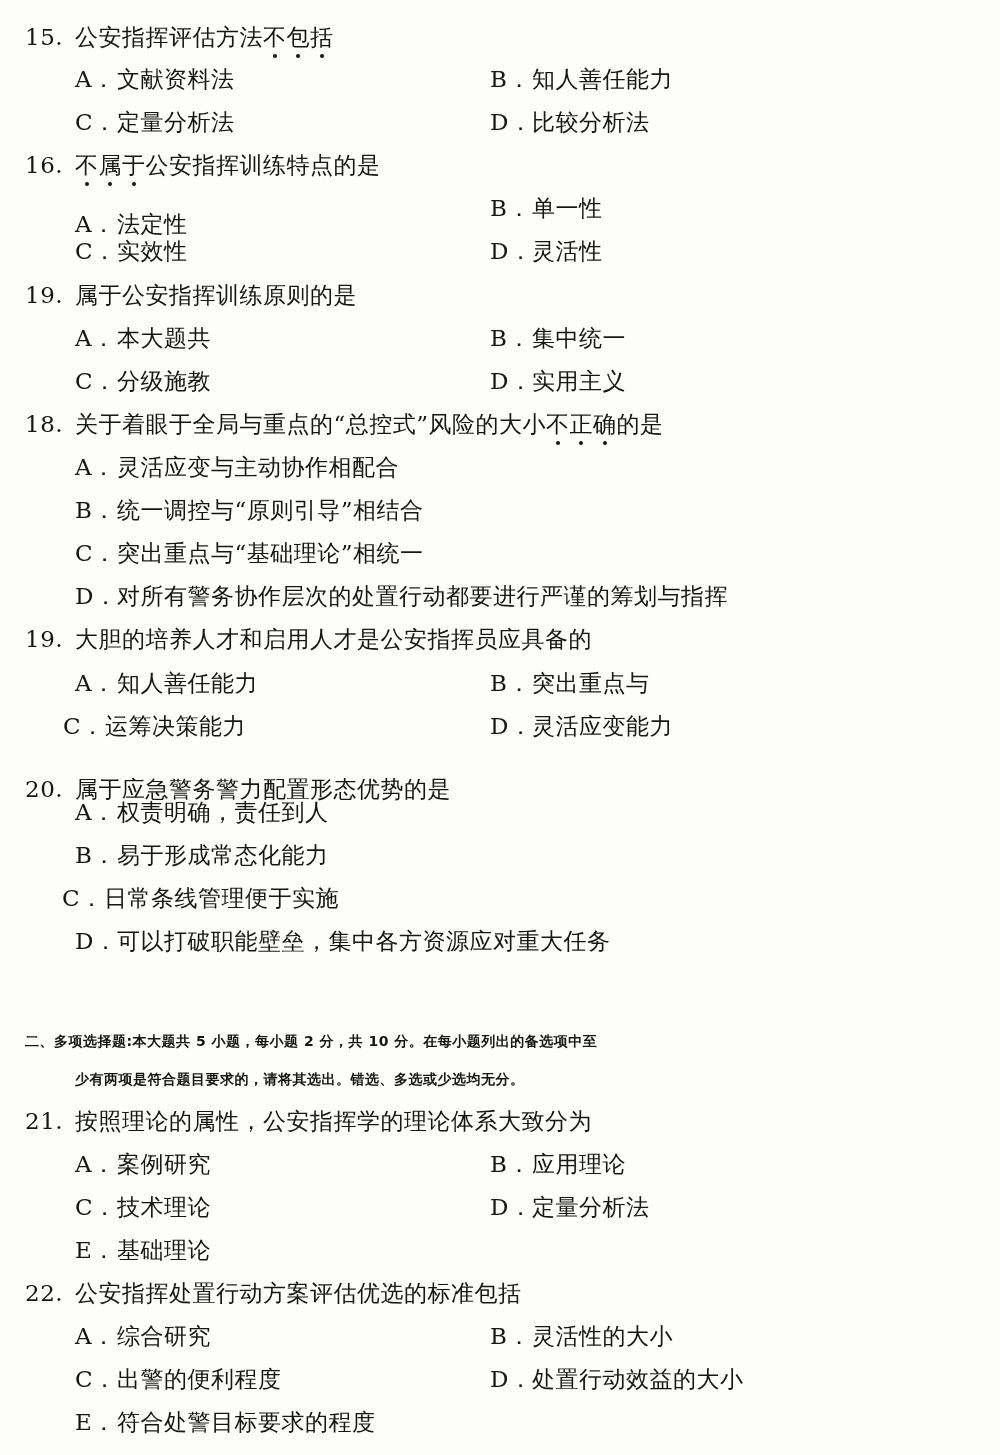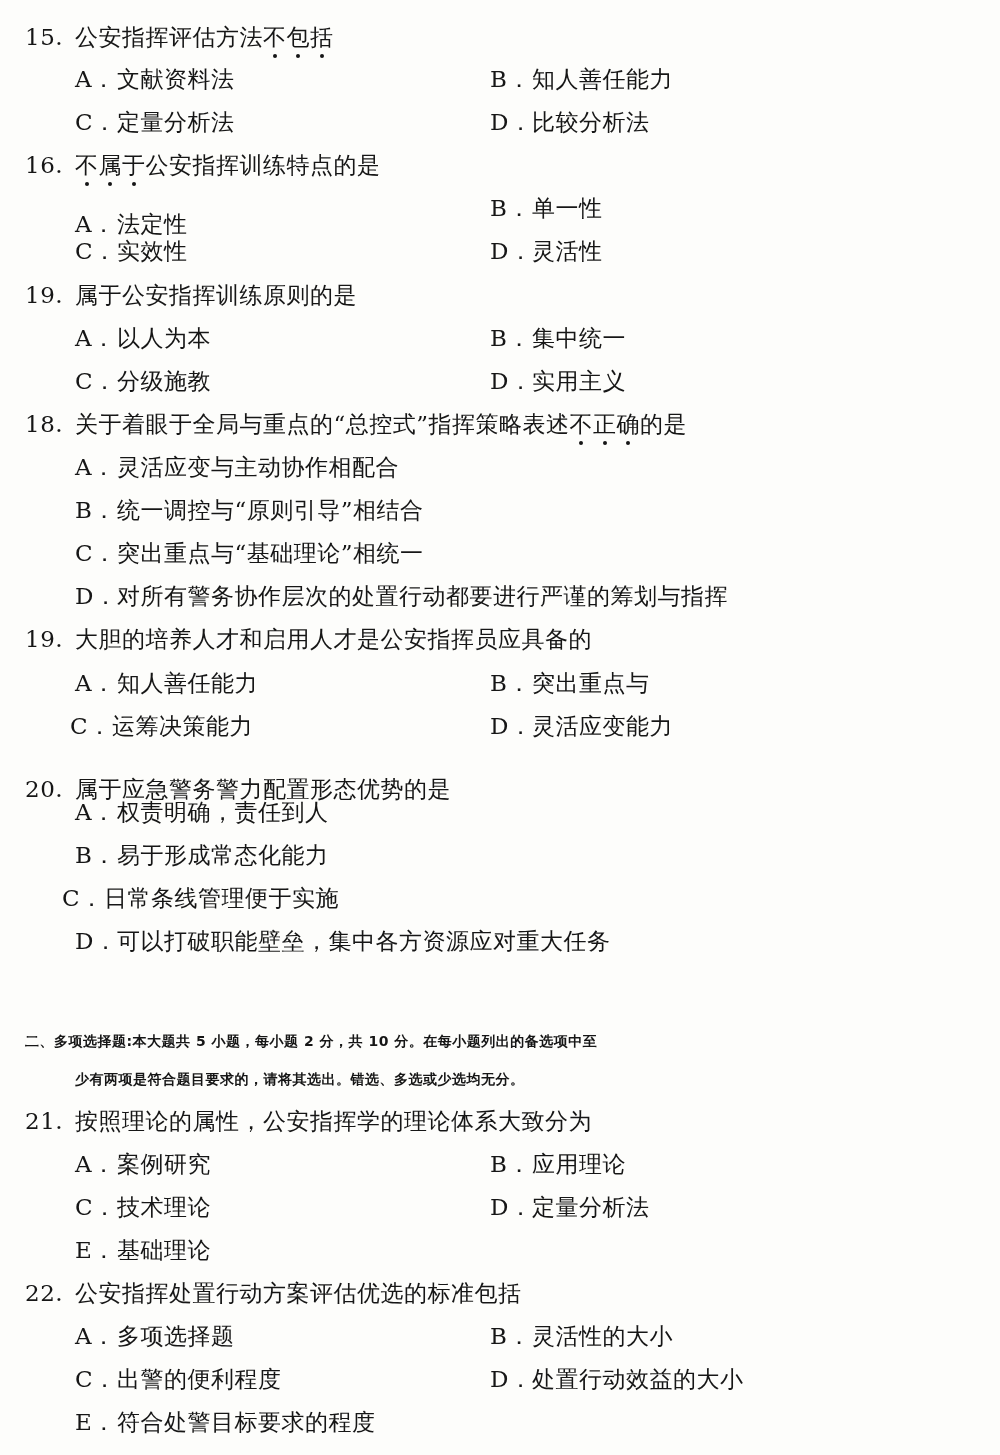--- a/index.html
+++ b/index.html
@@ -43,53 +43,53 @@
 
 <div class="line" style="left:25px;top:150px">
   <span class="qnum">16.</span><span class="em">不</span><span class="em">属</span><span class="em">于</span><span>公安指挥训练特点的是</span>
 </div>
 <div class="line" style="left:75px;top:209px"><span class="opt-letter">A．</span><span>法定性</span></div>
 <div class="line" style="left:490px;top:193px"><span class="opt-letter">B．</span><span>单一性</span></div>
 <div class="line" style="left:75px;top:236px"><span class="opt-letter">C．</span><span>实效性</span></div>
 <div class="line" style="left:490px;top:236px"><span class="opt-letter">D．</span><span>灵活性</span></div>
 
 <div class="line" style="left:25px;top:280px"><span class="qnum">19.</span><span>属于公安指挥训练原则的是</span></div>
-<div class="line" style="left:75px;top:323px"><span class="opt-letter">A．</span><span>以人为本</span></div>
+<div class="line" style="left:75px;top:323px"><span class="opt-letter">A．</span><span>本大题共</span></div>
 <div class="line" style="left:490px;top:323px"><span class="opt-letter">B．</span><span>集中统一</span></div>
 <div class="line" style="left:75px;top:366px"><span class="opt-letter">C．</span><span>分级施教</span></div>
 <div class="line" style="left:490px;top:366px"><span class="opt-letter">D．</span><span>实用主义</span></div>
 
 <div class="line" style="left:25px;top:409px">
-  <span class="qnum">18.</span><span>关于着眼于全局与重点的“总控式”指挥策略表述</span><span class="em">不</span><span class="em">正</span><span class="em">确</span><span>的是</span>
+  <span class="qnum">18.</span><span>关于着眼于全局与重点的“总控式”风险的大小</span><span class="em">不</span><span class="em">正</span><span class="em">确</span><span>的是</span>
 </div>
 <div class="line" style="left:75px;top:452px"><span class="opt-letter">A．</span><span>灵活应变与主动协作相配合</span></div>
 <div class="line" style="left:75px;top:495px"><span class="opt-letter">B．</span><span>统一调控与“原则引导”相结合</span></div>
 <div class="line" style="left:75px;top:538px"><span class="opt-letter">C．</span><span>突出重点与“基础理论”相统一</span></div>
 <div class="line" style="left:75px;top:581px"><span class="opt-letter">D．</span><span>对所有警务协作层次的处置行动都要进行严谨的筹划与指挥</span></div>
 
 <div class="line" style="left:25px;top:624px"><span class="qnum">19.</span><span>大胆的培养人才和启用人才是公安指挥员应具备的</span></div>
 <div class="line" style="left:75px;top:668px"><span class="opt-letter">A．</span><span>知人善任能力</span></div>
 <div class="line" style="left:490px;top:668px"><span class="opt-letter">B．</span><span>突出重点与</span></div>
-<div class="line" style="left:70px;top:711px"><span class="opt-letter">C．</span><span>运筹决策能力</span></div>
+<div class="line" style="left:63px;top:711px"><span class="opt-letter">C．</span><span>运筹决策能力</span></div>
 <div class="line" style="left:490px;top:711px"><span class="opt-letter">D．</span><span>灵活应变能力</span></div>
 
 <div class="line" style="left:25px;top:774px"><span class="qnum">20.</span><span>属于应急警务警力配置形态优势的是</span></div>
 <div class="line" style="left:75px;top:797px"><span class="opt-letter">A．</span><span>权责明确，责任到人</span></div>
 <div class="line" style="left:75px;top:840px"><span class="opt-letter">B．</span><span>易于形成常态化能力</span></div>
 <div class="line" style="left:62px;top:883px"><span class="opt-letter">C．</span><span>日常条线管理便于实施</span></div>
 <div class="line" style="left:75px;top:926px"><span class="opt-letter">D．</span><span>可以打破职能壁垒，集中各方资源应对重大任务</span></div>
 
 <div class="line section" style="left:25px;top:1026px">二、多项选择题:本大题共 5 小题，每小题 2 分，共 10 分。在每小题列出的备选项中至</div>
 <div class="line section" style="left:75px;top:1064px">少有两项是符合题目要求的，请将其选出。错选、多选或少选均无分。</div>
 
 <div class="line" style="left:25px;top:1106px"><span class="qnum">21.</span><span>按照理论的属性，公安指挥学的理论体系大致分为</span></div>
 <div class="line" style="left:75px;top:1149px"><span class="opt-letter">A．</span><span>案例研究</span></div>
 <div class="line" style="left:490px;top:1149px"><span class="opt-letter">B．</span><span>应用理论</span></div>
 <div class="line" style="left:75px;top:1192px"><span class="opt-letter">C．</span><span>技术理论</span></div>
 <div class="line" style="left:490px;top:1192px"><span class="opt-letter">D．</span><span>定量分析法</span></div>
 <div class="line" style="left:75px;top:1235px"><span class="opt-letter">E．</span><span>基础理论</span></div>
 
 <div class="line" style="left:25px;top:1278px"><span class="qnum">22.</span><span>公安指挥处置行动方案评估优选的标准包括</span></div>
-<div class="line" style="left:75px;top:1321px"><span class="opt-letter">A．</span><span>多项选择题</span></div>
+<div class="line" style="left:75px;top:1321px"><span class="opt-letter">A．</span><span>综合研究</span></div>
 <div class="line" style="left:490px;top:1321px"><span class="opt-letter">B．</span><span>灵活性的大小</span></div>
 <div class="line" style="left:75px;top:1364px"><span class="opt-letter">C．</span><span>出警的便利程度</span></div>
 <div class="line" style="left:490px;top:1364px"><span class="opt-letter">D．</span><span>处置行动效益的大小</span></div>
 <div class="line" style="left:75px;top:1407px"><span class="opt-letter">E．</span><span>符合处警目标要求的程度</span></div>
 
 </body></html>

